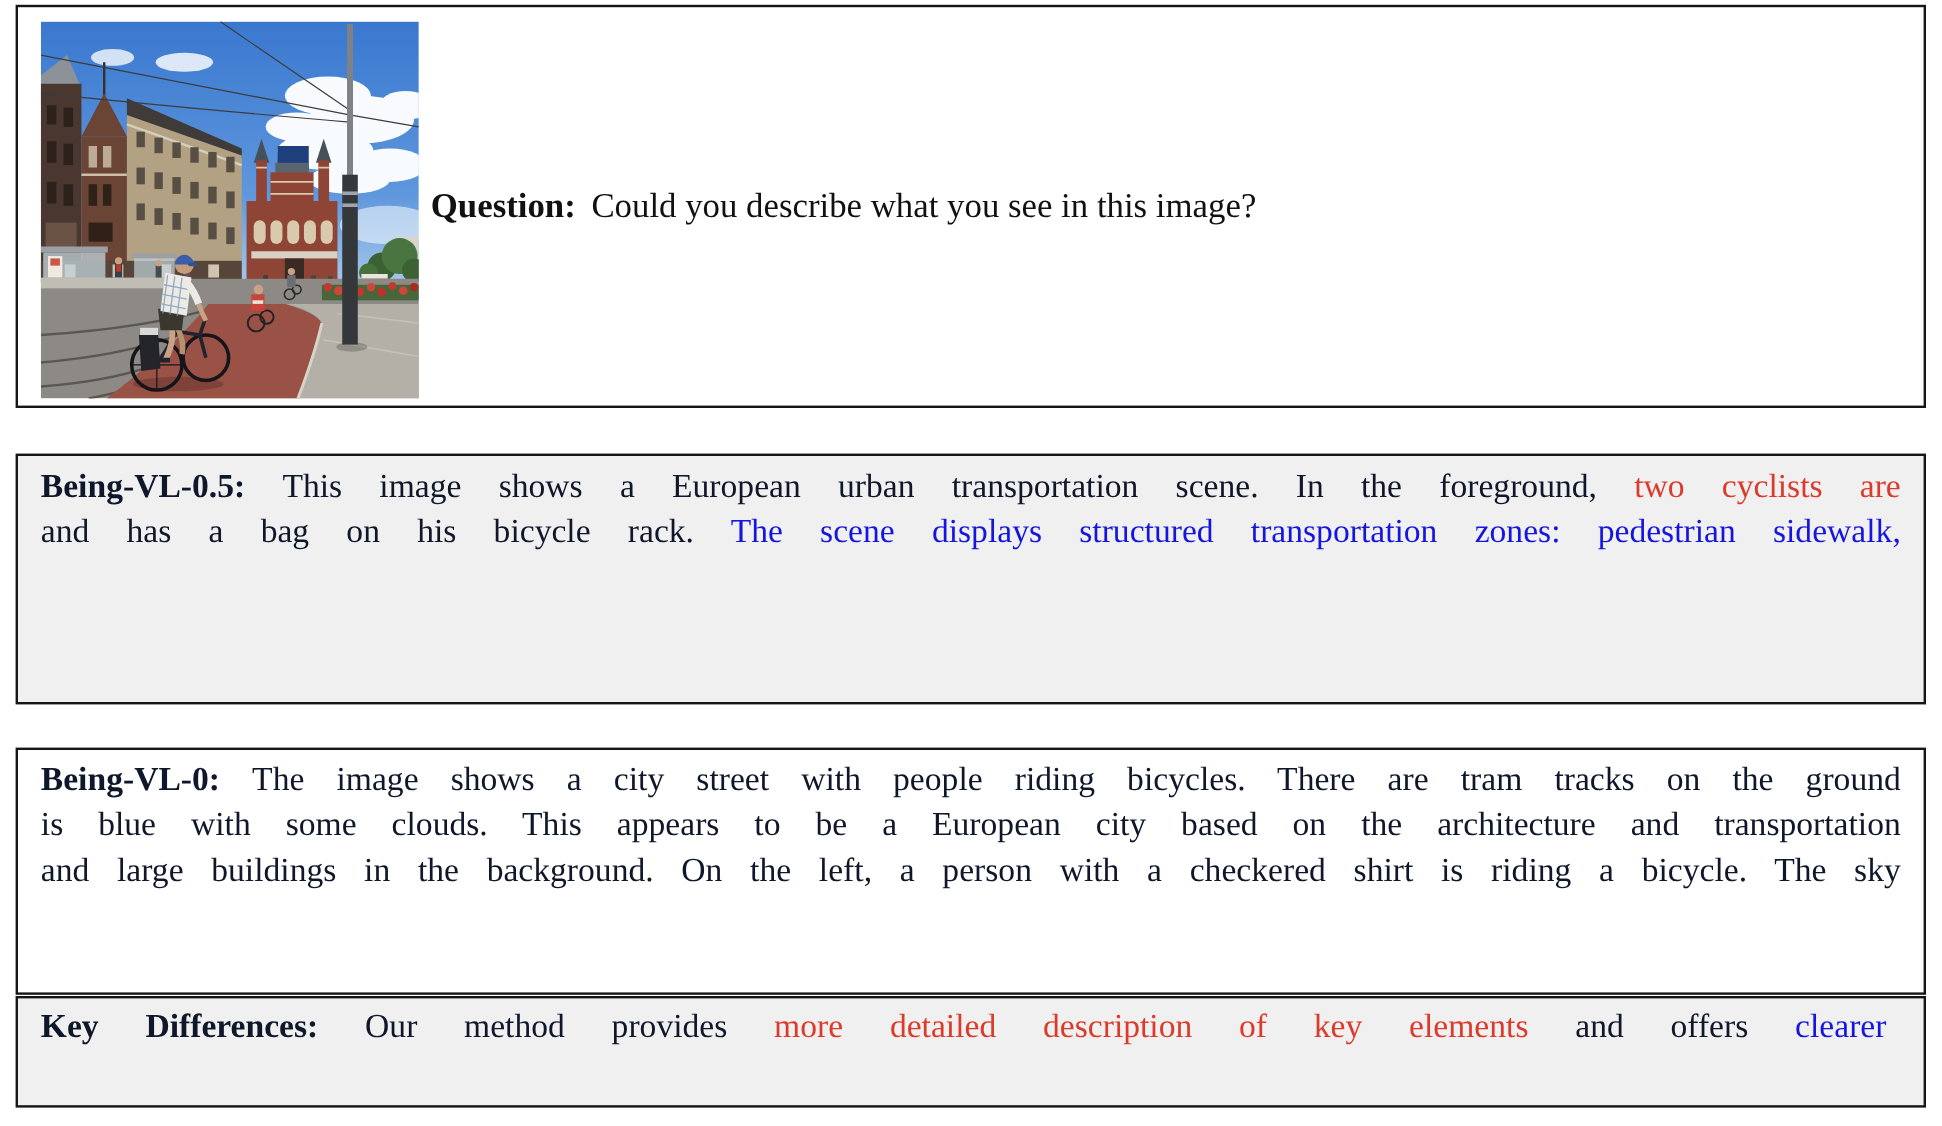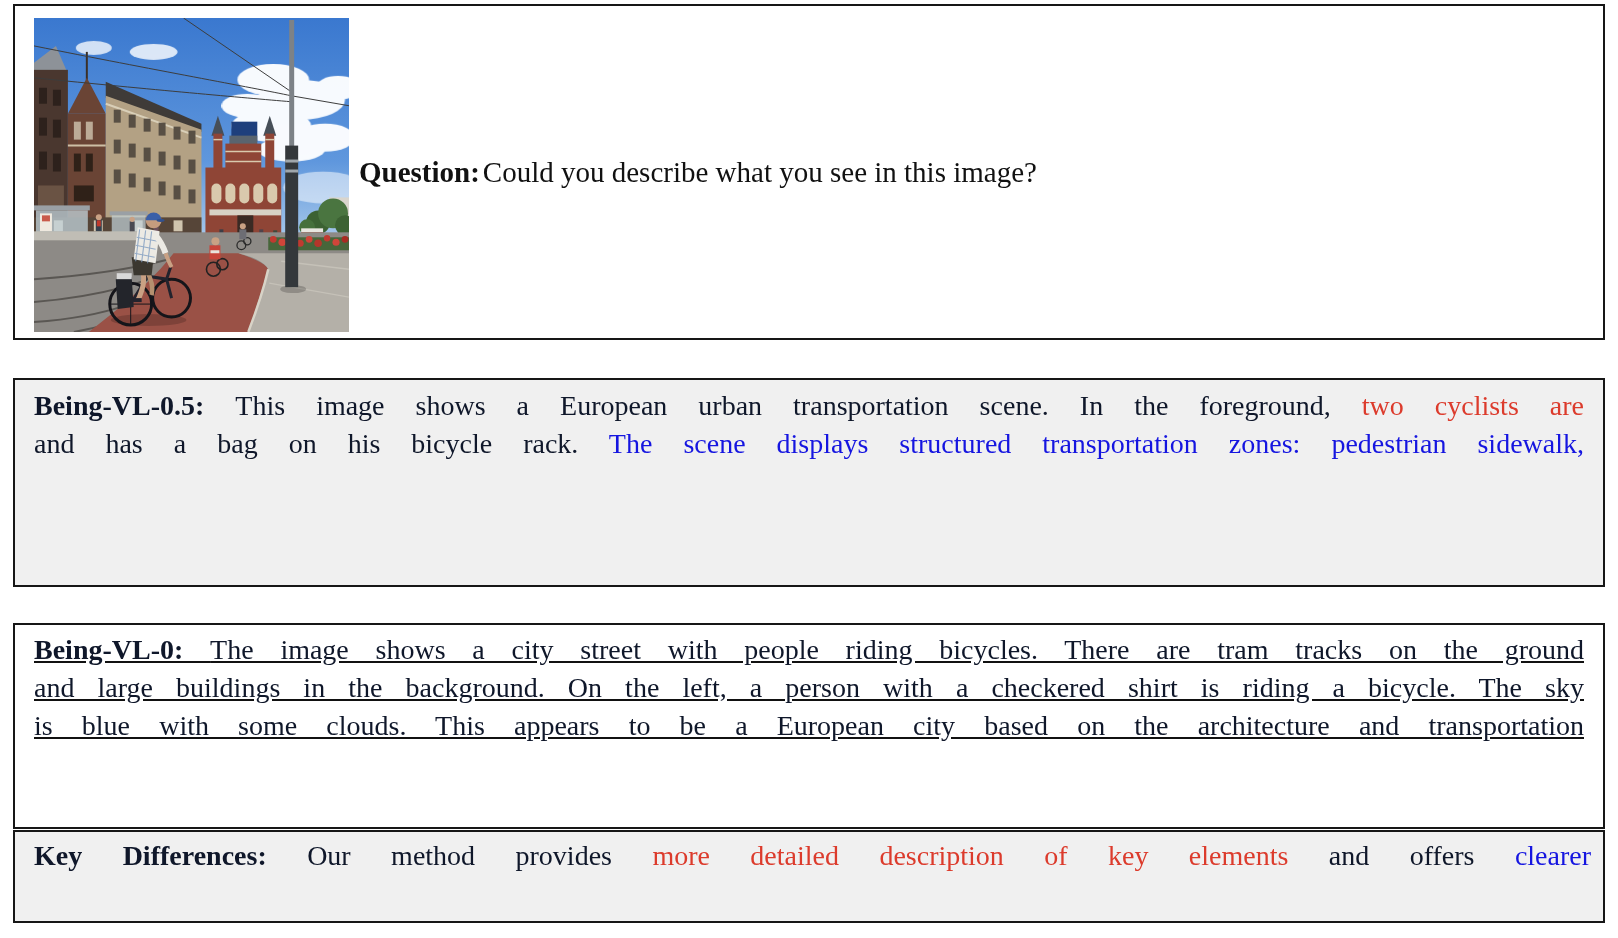--- a/index.html
+++ b/index.html
@@ -7,31 +7,31 @@
     width:1618px;height:938px;position:relative;overflow:hidden;
     font-family:"Liberation Serif","DejaVu Serif",serif;
     color:#111;
   }
   .box{
     position:absolute;left:13px;width:1592px;box-sizing:border-box;
     border:2.6px solid var(--border,#161616);
   }
   #question-box{top:4px;height:336px;background:#ffffff;}
   #answer1-box {top:378px;height:209px;background:var(--box-gray,#f0f0f0);padding:7px 19px 0 19px;}
-  #answer2-box {top:623px;height:206px;background:#ffffff;padding:6px 19px 0 19px;text-decoration:underline;}
-  #keydiff-box {top:830px;height:93px;background:var(--box-gray,#f0f0f0);padding:5px 12px 0 19px;}
+  #answer2-box {top:623px;height:206px;background:#ffffff;padding:6px 19px 0 19px;}
+  #keydiff-box {top:830px;height:93px;background:var(--box-gray,#f0f0f0);padding:5px 31px 0 19px;}
 
   .photo-wrap{position:absolute;top:12px;left:19px;width:315px;height:314px;}
   .photo-wrap svg{display:block;width:315px;height:314px;}
 
   .q-text{
     position:absolute;left:344px;top:0;height:100%;right:20px;
     display:flex;align-items:center;font-size:29px;
   }
-  .q-label{font-weight:bold;margin-right:3px;}
+  .q-label{font-weight:bold;margin-right:13px;}
 
   .para{font-size:28px;line-height:38px;}
   .tline{text-align:justify;text-align-last:justify;height:38px;overflow:hidden;}
   .tline.last{text-align-last:left;}
   .seg-black{color:#0f172a;}
   .seg-red{color:var(--highlight-red,#dc3b2c);}
   .seg-blue{color:var(--highlight-blue,#1515e0);}
   .seg-bold{font-weight:bold;}
 </style>
 </head>
@@ -264,19 +264,19 @@
   </div>
 </div>
 
 <div class="box para" id="answer1-box">
     <div class="tline"><span class="seg-black seg-bold">Being-VL-0.5: </span><span class="seg-black">This image shows a European urban transportation scene. In the foreground, </span><span class="seg-red">two cyclists are</span></div>
     <div class="tline"><span class="seg-black">and has a bag on his bicycle rack. </span><span class="seg-blue">The scene displays structured transportation zones: pedestrian sidewalk,</span></div>
   </div>
 
 <div class="box para" id="answer2-box">
     <div class="tline"><span class="seg-black seg-bold">Being-VL-0: </span><span class="seg-black">The image shows a city street with people riding bicycles. There are tram tracks on the ground</span></div>
+    <div class="tline"><span class="seg-black">is blue with some clouds. This appears to be a European city based on the architecture and transportation</span></div>
     <div class="tline"><span class="seg-black">and large buildings in the background. On the left, a person with a checkered shirt is riding a bicycle. The sky</span></div>
-    <div class="tline"><span class="seg-black">is blue with some clouds. This appears to be a European city based on the architecture and transportation</span></div>
   </div>
 
 <div class="box para" id="keydiff-box">
     <div class="tline"><span class="seg-black seg-bold">Key Differences: </span><span class="seg-black">Our method provides </span><span class="seg-red">more detailed description of key elements</span><span class="seg-black"> and offers </span><span class="seg-blue">clearer</span></div>
   </div>
 
 </body></html>

